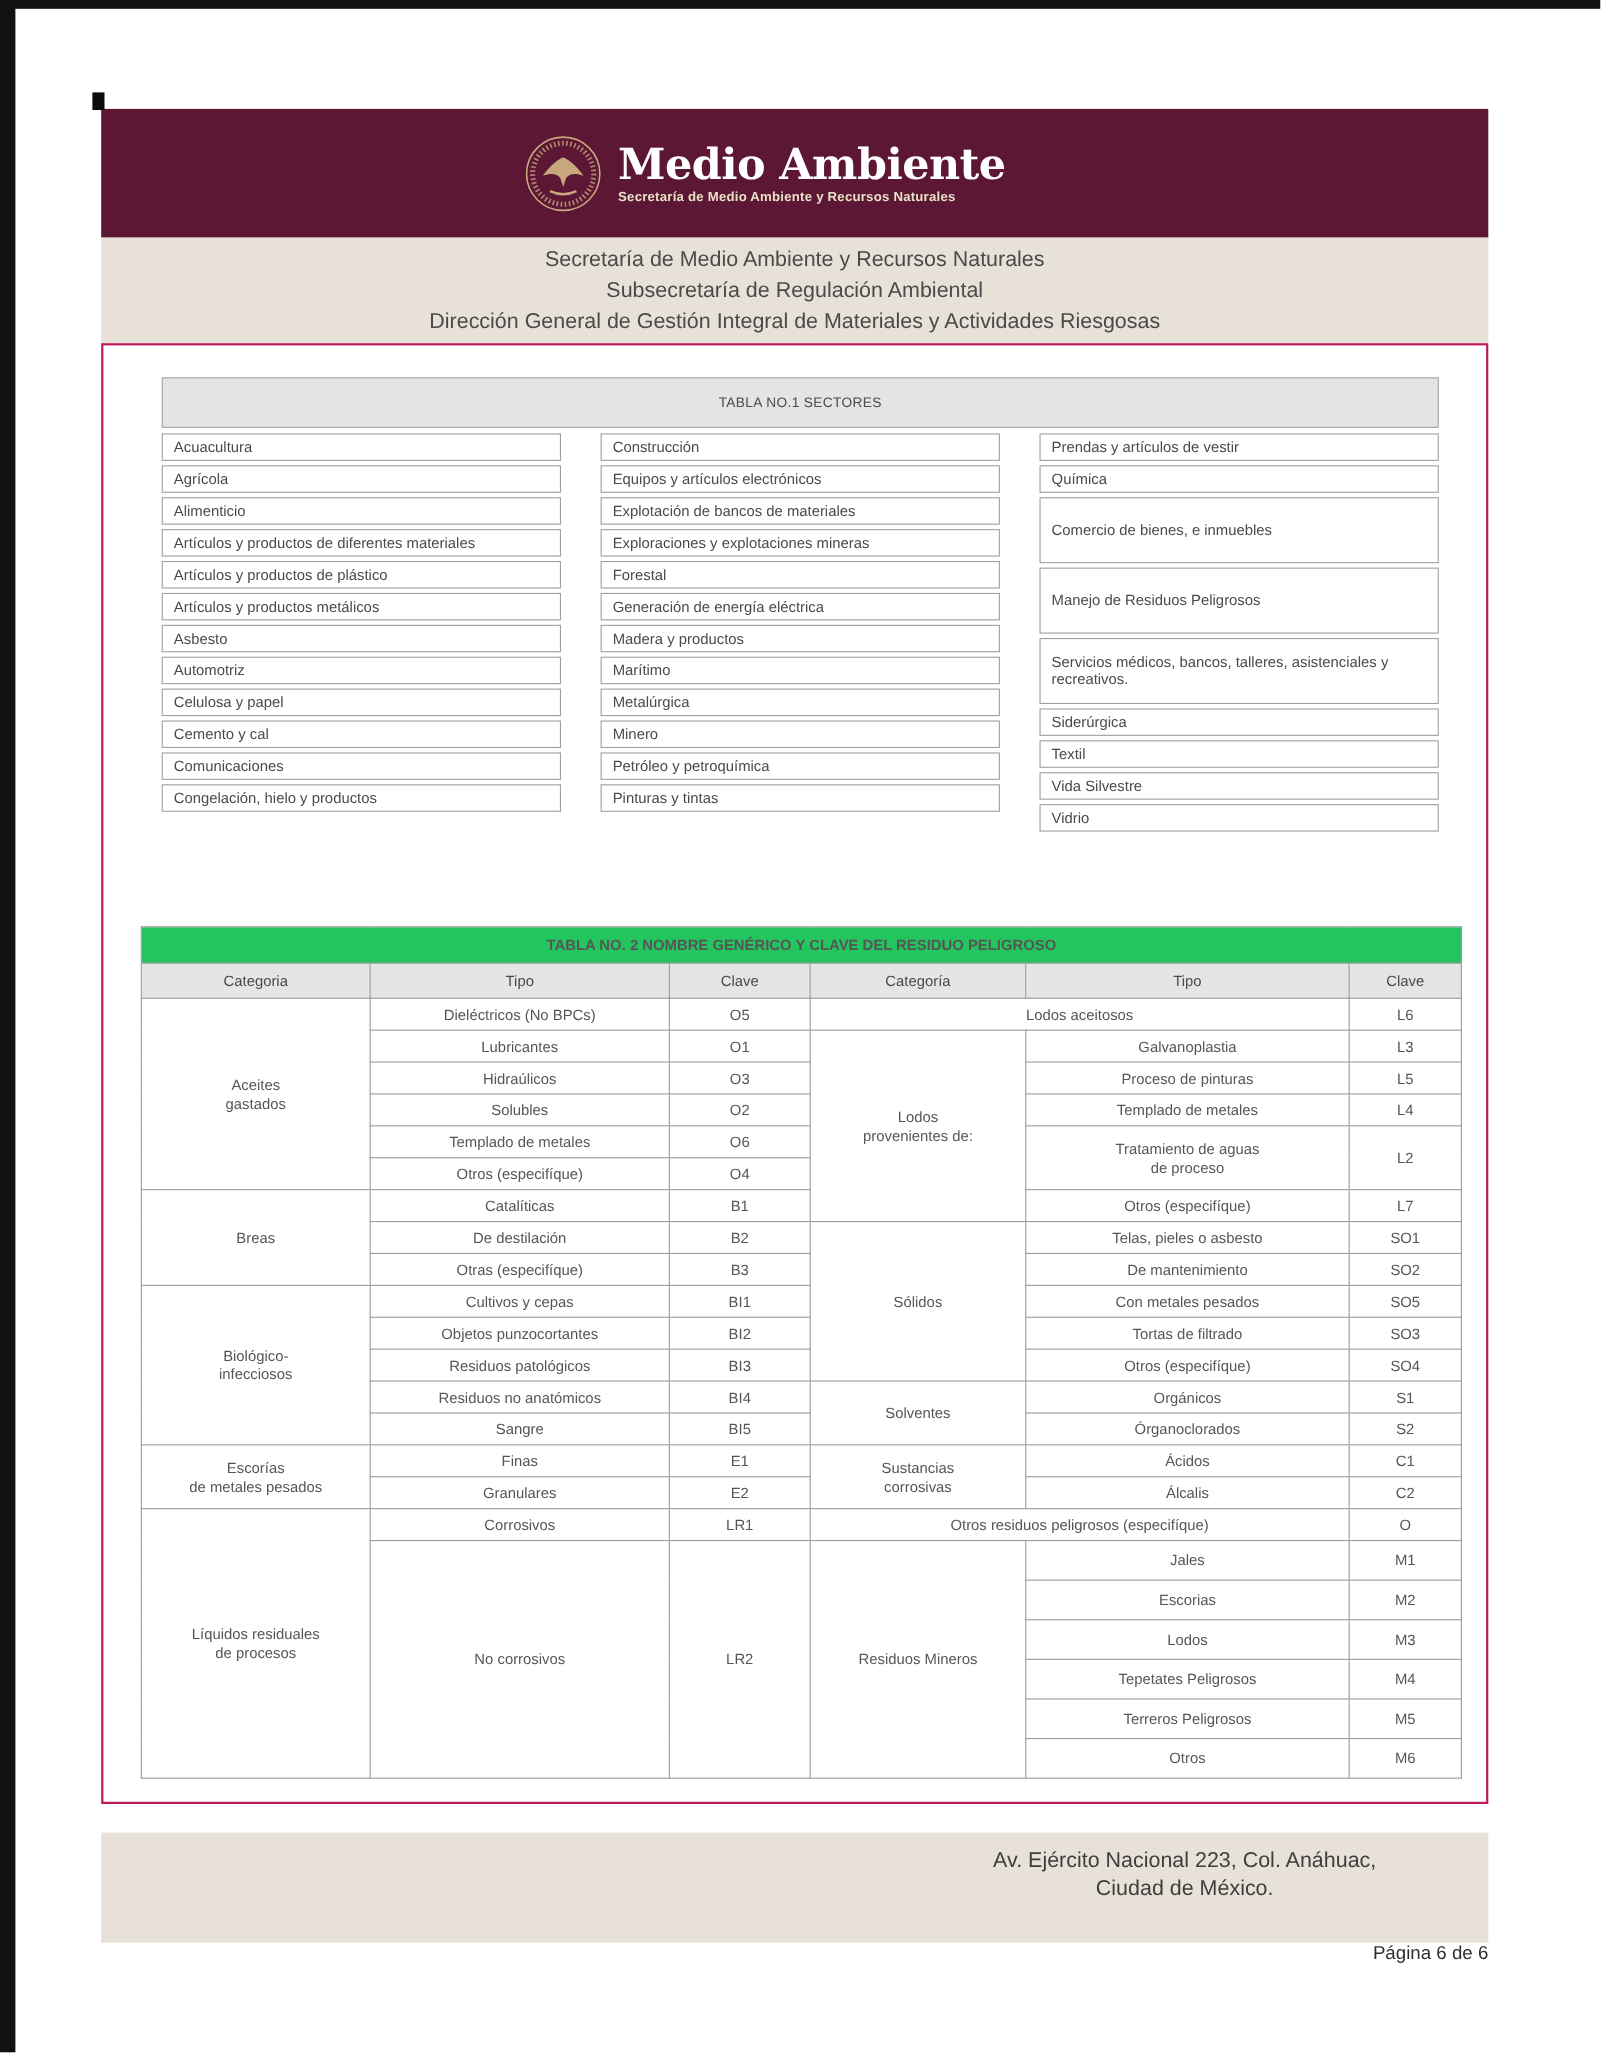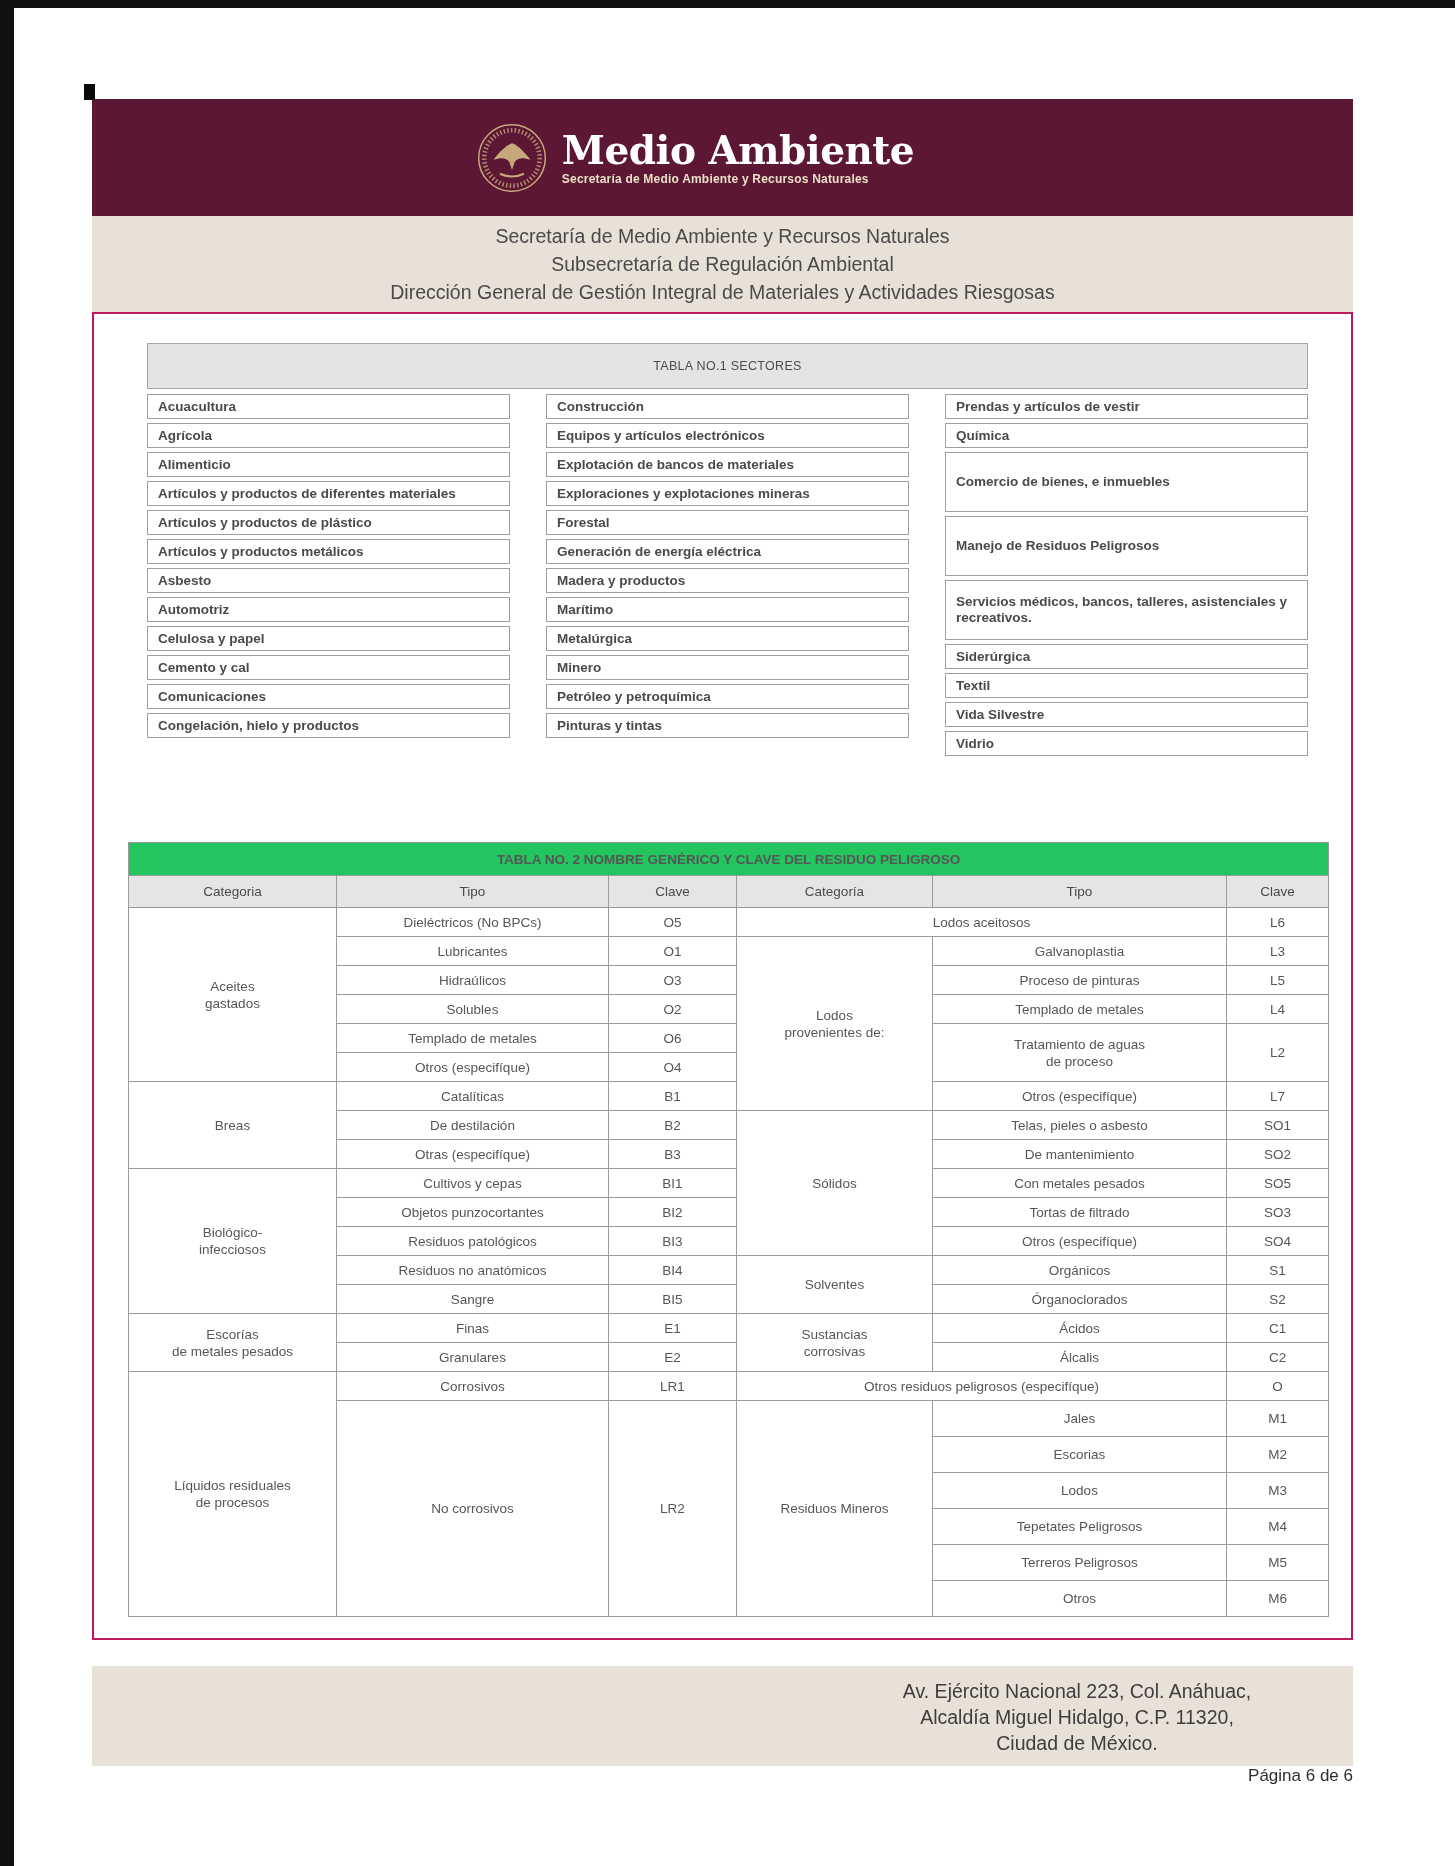--- a/index.html
+++ b/index.html
@@ -43,21 +43,21 @@
   .t1-title {
     margin:29px 43px 0 53px; height:46px; line-height:44px;
     background:#e5e4e2; border:1px solid #a5a5a5;
     text-align:center; font-size:12.5px; color:#4c4c4c; letter-spacing:0.3px;
   }
   .t1-grid { margin:5px 43px 0 53px; display:grid; grid-template-columns:1fr 1fr 1fr; column-gap:36px; }
   .t1-col { display:flex; flex-direction:column; gap:4px; }
   .scell {
     height:25px; border:1px solid #9f9f9f; background:#fff;
     display:flex; align-items:center; padding:0 10px;
-    font-size:13.5px; line-height:16px; color:#4a4a4a;font-weight:bold;
+    font-size:13.5px; line-height:16px; color:#4a4a4a;
   }
   .scell.u2 { height:60px; }
 
   
   table.t2 { margin:86px 0 0 34px; width:1200px; border-collapse:collapse; table-layout:fixed; }
   table.t2 td {
     border:1.5px solid #9b9b9b; text-align:center; vertical-align:middle;
     font-size:13.5px; color:#565656; padding:2px 6px; line-height:17px;
   }
   td.t2-title {
@@ -317,19 +317,18 @@
           <td>Otros</td>
           <td>M6</td>
         </tr>
       </tbody>
     </table>
   </div>
 
   <div class="footerband">
     <div class="address">
       <div>Av. Ejército Nacional 223, Col. Anáhuac,</div>
-      <div>Alcaldía Miguel Hidalgo, C.P. 11320,</div>
       <div>Ciudad de México.</div>
     </div>
   </div>
   <div class="pagenum">Página 6 de 6</div>
 
 </div>
 
 </body></html>

